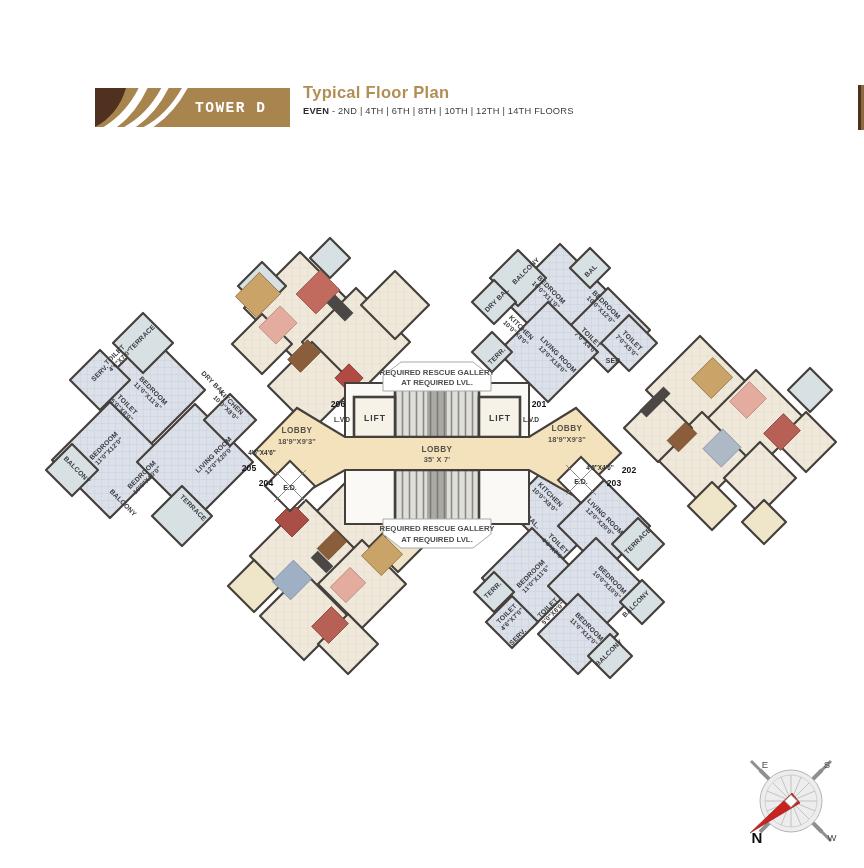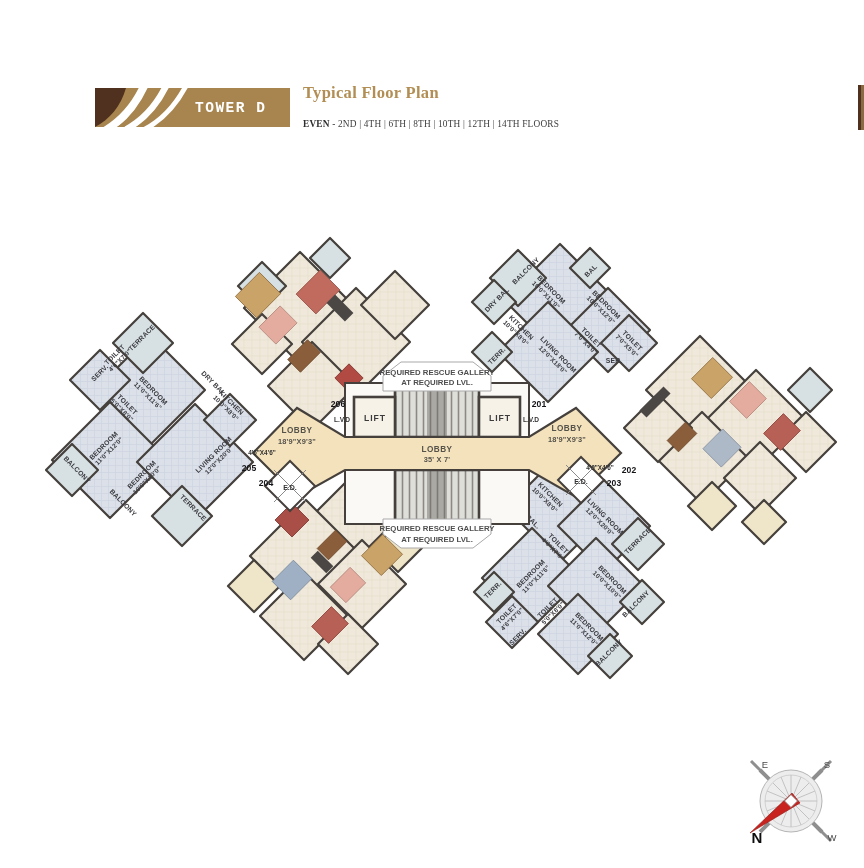--- a/index.html
+++ b/index.html
@@ -3,23 +3,23 @@
 <meta charset="utf-8">
 <style>
   html,body{margin:0;padding:0;background:#fff;}
   #page{position:relative;width:864px;height:868px;background:#fff;overflow:hidden;
         font-family:"Liberation Sans",sans-serif;}
   
   .banner{position:absolute;left:95px;top:88px;width:195px;height:39px;background:#A8854F;font-family:Liberation Mono, monospace;}
   .banner svg{position:absolute;left:0;top:0;}
   .tower{position:absolute;left:100px;top:50%;transform:translateY(-50%);
          color:#fff;font-weight:700;font-size:14.5px;letter-spacing:1.5px;white-space:nowrap;}
-  .titleblock{position:absolute;left:303px;top:83px;font-family:Liberation Serif, serif;}
+  .titleblock{position:absolute;left:303px;top:83px;}
   .title{font-size:16.5px;font-weight:700;color:#B28E54;letter-spacing:.3px;}
-  .floors{margin-top:16px;font-size:9.3px;color:#3C3C3C;letter-spacing:.2px;}
+  .floors{margin-top:4px;font-size:9.3px;color:#3C3C3C;letter-spacing:.2px;}
   .floors b{font-weight:700;color:#2e2e2e;}
   .edge{position:absolute;right:0;top:85px;width:6px;height:45px;
         background:linear-gradient(90deg,#50311F 55%,#8a6a42 55%);}
   
   svg text{font-family:"Liberation Sans",sans-serif;}
   .rm{font-size:6.8px;font-weight:600;fill:#3B3B40;letter-spacing:.2px;}
   .rs{font-size:6.4px;}
   .num{font-size:8.6px;font-weight:700;fill:#141418;}
   .lob{font-size:8.2px;font-weight:600;fill:#55524A;letter-spacing:.5px;}
   .lobs{font-size:7.4px;letter-spacing:.2px;}

